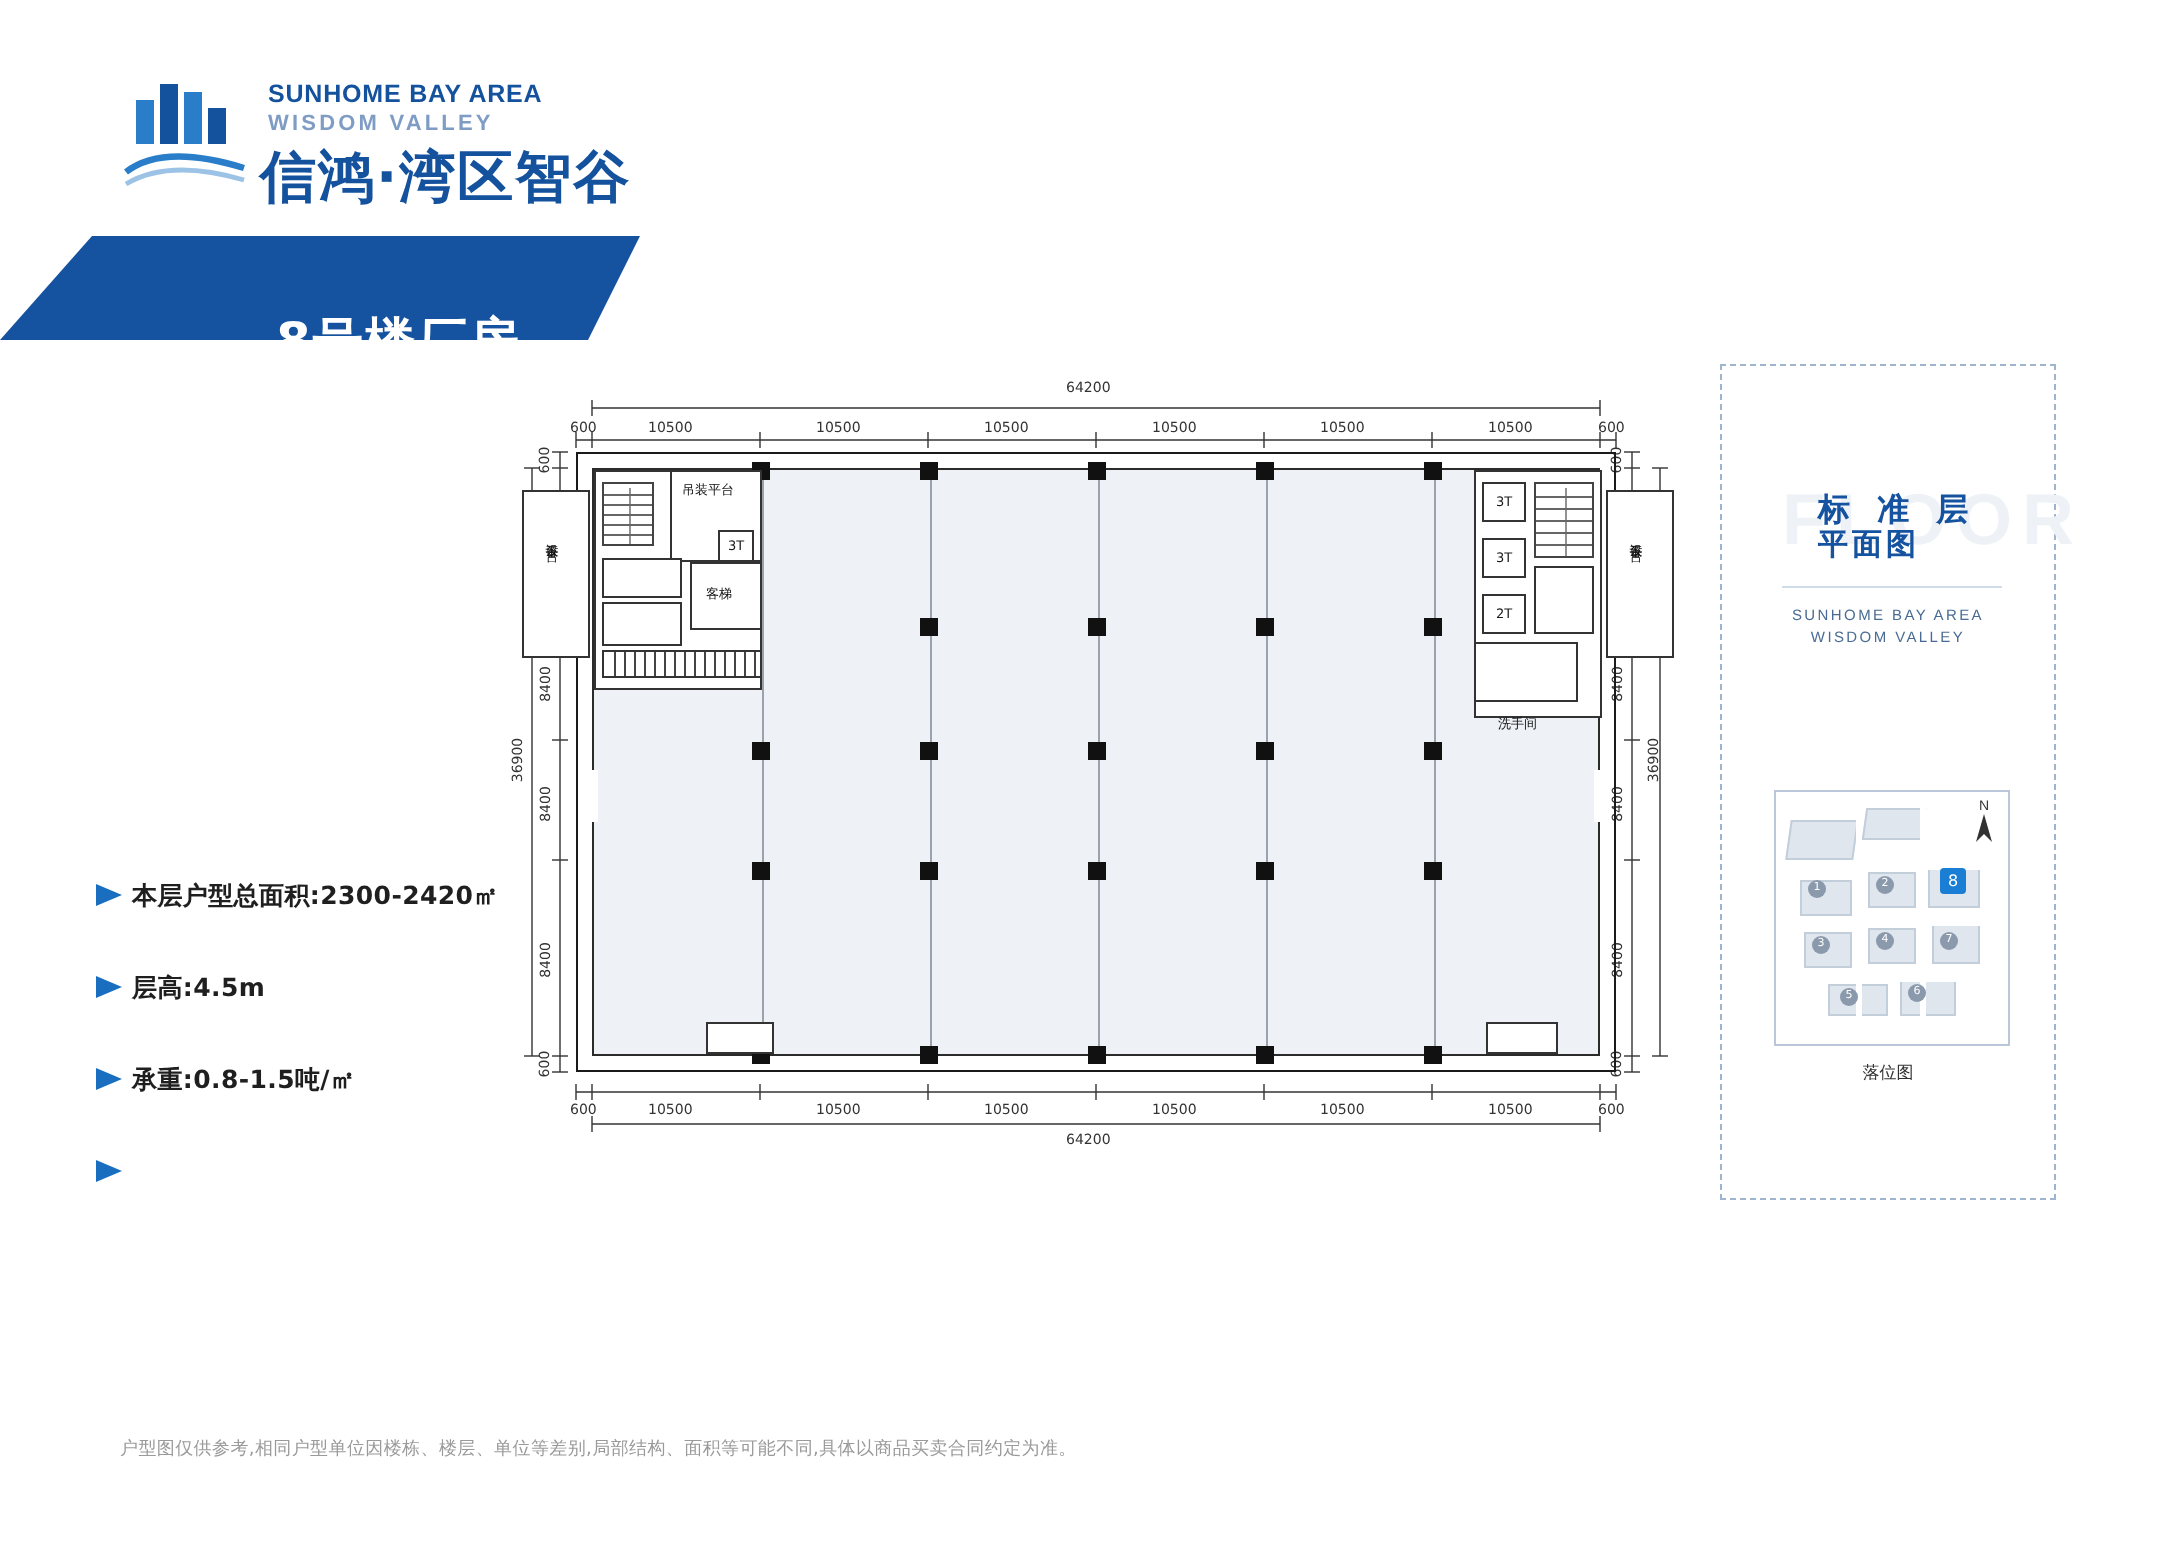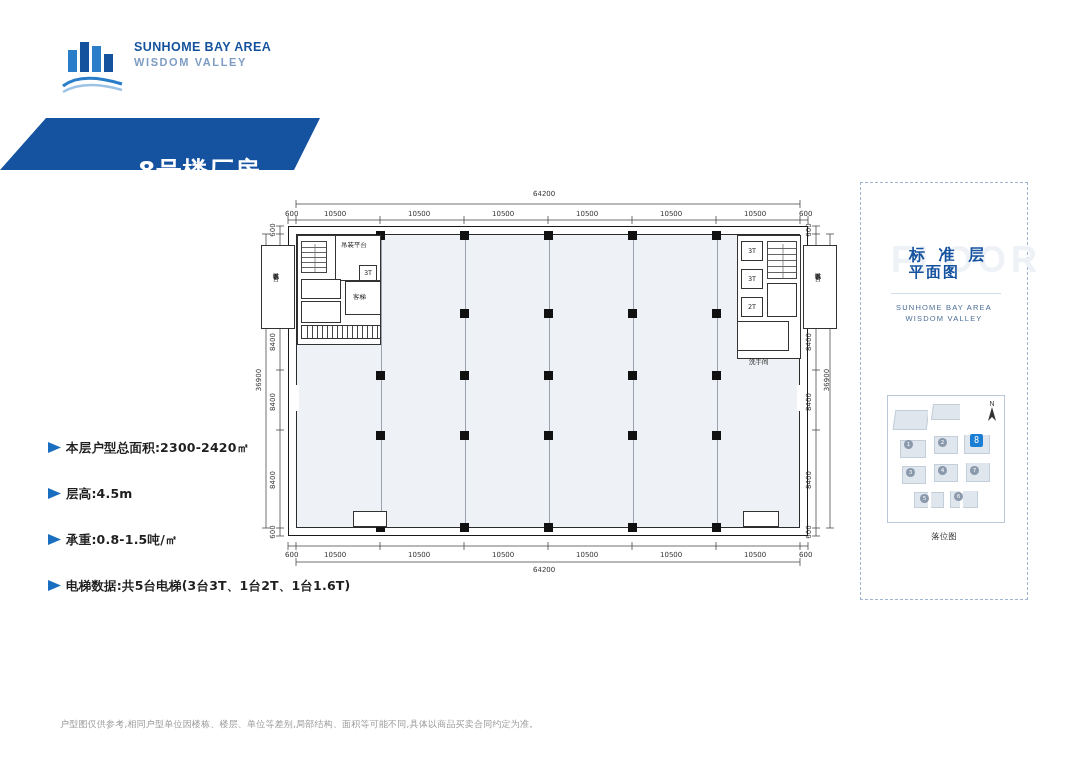--- a/index.html
+++ b/index.html
@@ -116,20 +116,21 @@
     <div class="logo-bars">
       <i class="b1"></i><i class="b2"></i><i class="b3"></i><i class="b4"></i>
     </div>
     <svg class="logo-wave" viewBox="0 0 62 22">
       <path d="M1 14 C14 4, 34 4, 60 12" stroke="#2a7ec9" stroke-width="3.2" fill="none"></path>
       <path d="M1 20 C16 11, 36 11, 60 18" stroke="#9cc3e6" stroke-width="2.4" fill="none"></path>
     </svg>
   </div>
   <div class="logo-text-en">SUNHOME BAY AREA</div>
   <div class="logo-text-en2">WISDOM VALLEY</div>
+  <div class="logo-cn">信鸿·湾区智谷</div>
 </div>
 
 <div class="ribbon">
   <div class="notch"></div>
   <div class="rtitle">8号楼厂房</div>
 </div>
 
 <div class="specs">
   <div class="spec-row">
     <span class="spec-arrow">
@@ -154,21 +155,20 @@
         </svg>
     </span>
     <span class="spec-text">承重:0.8-1.5吨/㎡</span>
   </div>
   <div class="spec-row">
     <span class="spec-arrow">
       <svg width="13" height="11" viewBox="0 0 13 11">
           <polygon points="0,0 13,5.5 0,11" fill="#1a6ec0"></polygon>
         </svg>
     </span>
-    <span class="spec-text">电梯数据:共5台电梯(3台3T、1台2T、1台1.6T)</span>
   </div>
 </div>
 
 <div class="plan-wrap">
 
   <div class="dim-label" style="left:275px; top:0px;">64200</div>
   <svg width="580" height="390" style="position:absolute; left:0; top:0; pointer-events:none;">
 
     <line x1="38" y1="14" x2="542" y2="14" stroke="#333" stroke-width="0.7"></line>
     <line x1="38" y1="10" x2="38" y2="18" stroke="#333" stroke-width="0.7"></line>

